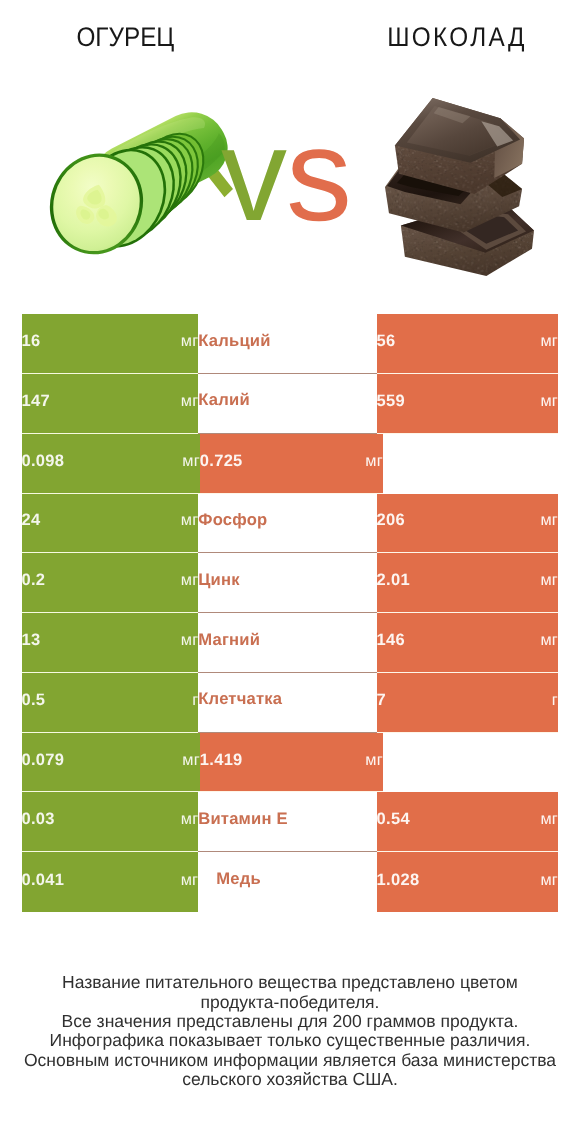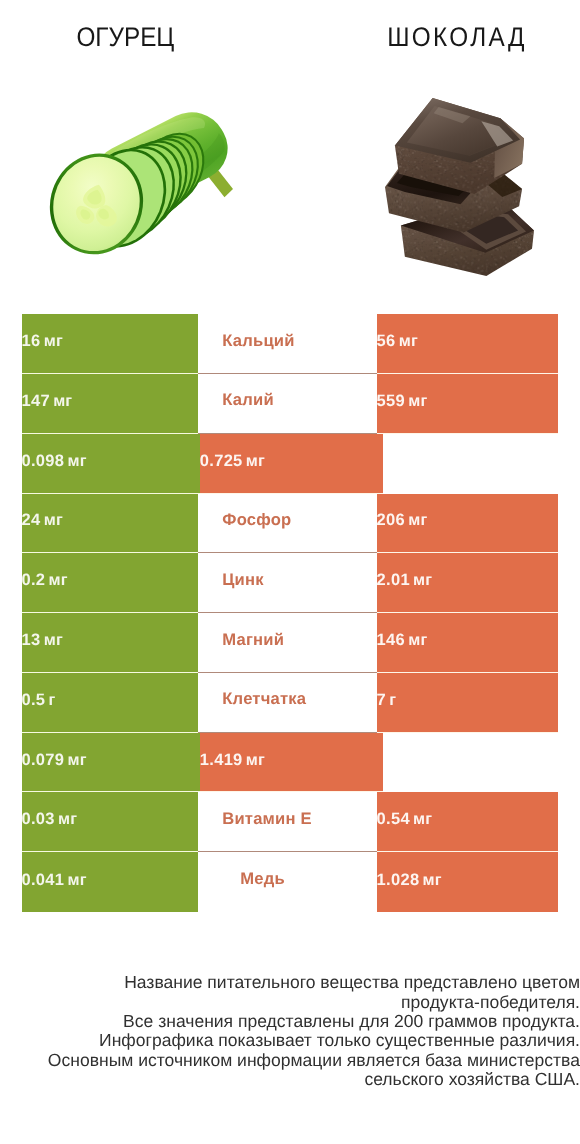--- a/index.html
+++ b/index.html
@@ -26,34 +26,34 @@
       font-family:"Liberation Sans",sans-serif;letter-spacing:-1px;}
   .vs .v{color:#82A632;}
   .vs .s{color:#E16D4C;}
 
   
   .tbl{position:absolute;left:21.5px;top:314.3px;width:536.5px;}
   .row{display:flex;height:59.77px;}
   .cellL{width:178.3px;background:#82A531;color:#F4F6EC;}
   .cellC{width:179.8px;background:#fff;color:#C96F51;border-bottom:1px solid #B08A7B;}
   .cellR{width:183px;background:#E16E49;color:#FDF5F1;}
-  .cellL,.cellC,.cellR{display:flex;align-items:center;justify-content:flex-start;box-sizing:border-box;}
+  .cellL,.cellC,.cellR{display:flex;align-items:center;justify-content:space-between;box-sizing:border-box;}
   .val,.u{position:relative;top:-2px;}
   .nut{position:relative;top:-3px;}
   .row:last-child .cellC{border-bottom:none;padding-left:18px;}
   .cellL{border-bottom:1px solid #F6FADF;}
   .row:last-child .cellL{border-bottom:none;}
   .cellR{border-bottom:1px solid #FFF6E8;}
   .row:last-child .cellR{border-bottom:none;}
   .val{font-size:16.5px;font-weight:700;white-space:nowrap;letter-spacing:0.3px;}
-  .u{font-size:16.3px;font-weight:700;margin-left:3.2px;white-space:nowrap;letter-spacing:0.2px;}
-  .nut{font-size:16.6px;font-weight:700;letter-spacing:0.2px;white-space:nowrap;margin-left:24px;}
+  .u{font-size:16.3px;font-weight:400;margin-left:3.2px;white-space:nowrap;letter-spacing:0.2px;}
+  .nut{font-size:16.6px;font-weight:700;letter-spacing:0.2px;white-space:nowrap;}
 
   
-  .note{position:absolute;left:0;top:973.2px;width:580px;text-align:right;
+  .note{position:absolute;left:0;top:973.2px;width:580px;text-align:center;
         font-size:17.55px;line-height:19.35px;color:#303030;font-weight:400;}
   .note div{white-space:nowrap;}
 </style>
 </head>
 <body>
 
 <div class="page">
 
   <div class="hdr">
     <div class="title title-l"><span>ОГУРЕЦ</span></div>
@@ -606,20 +606,21 @@
   <path d="M12 52 L50 5 L118 25 L138 46 L88 69 Z" fill="url(#g1bev)"></path>
 
   <path d="M24 49 L52 13 L110 30 L126 47 L87 62 Z" fill="url(#g1top)"></path>
 
   <path d="M99 28 L117 33 L131 47 L115 53 Z" fill="#C4B9AE" opacity="0.55"></path>
   <path d="M56 14 L88 23 L80 30 L51 20 Z" fill="#A89A8D" opacity="0.30"></path>
 
 </g>
 </svg></div>
 
+    <div class="vs"><span class="v">v</span><span class="s">s</span></div>
   </div>
 
   <div class="tbl" id="tbl">
       <div class="row">
         <div class="cellL">
           <span class="val">16</span>
           <span class="u">мг</span>
         </div>
         <div class="cellC">
           <span class="nut">Кальций</span>

